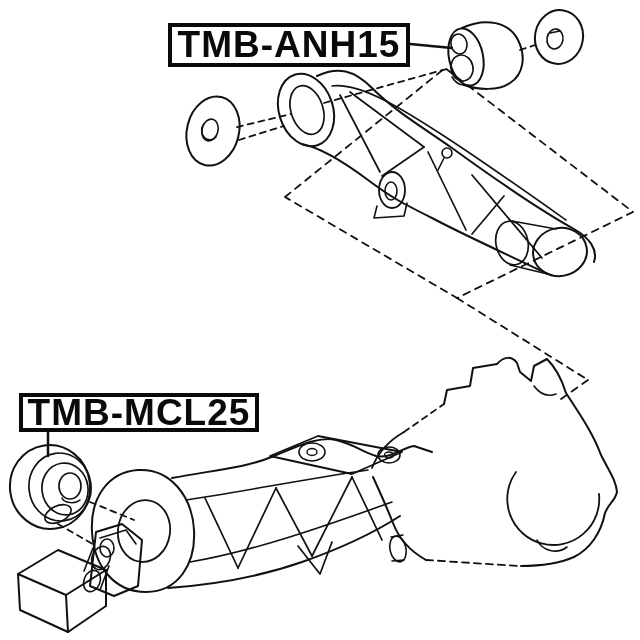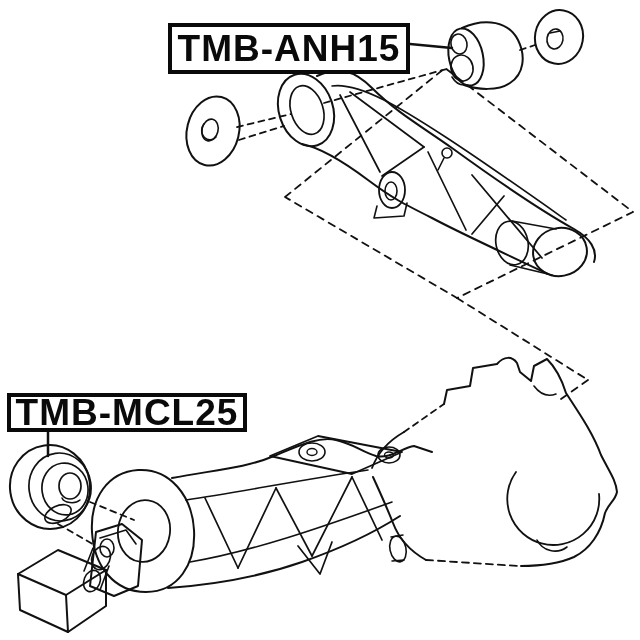--- a/index.html
+++ b/index.html
@@ -19,22 +19,22 @@
     box-sizing:border-box;
   }
   .callout span{
     font-weight:bold;
     font-size:37px;
     letter-spacing:1px;
     line-height:30px;
     color:#0a0a0a;
     white-space:nowrap;
   }
-  .callout.top{left:168px;top:23px;width:242px;height:51px;text-align:right;}
-  .callout.bottom{left:7px;top:393px;width:240px;height:39px;}
+  .callout.top{left:168px;top:23px;width:242px;height:44px;text-align:right;}
+  .callout.bottom{left:19px;top:393px;width:240px;height:39px;}
 </style>
 </head>
 <body>
 
 <div class="canvas">
 
   <svg width="640" height="640" viewBox="0 0 640 640" fill="none" stroke="#111111" stroke-width="2" stroke-linecap="round" stroke-linejoin="round">
 
     <g>
 

